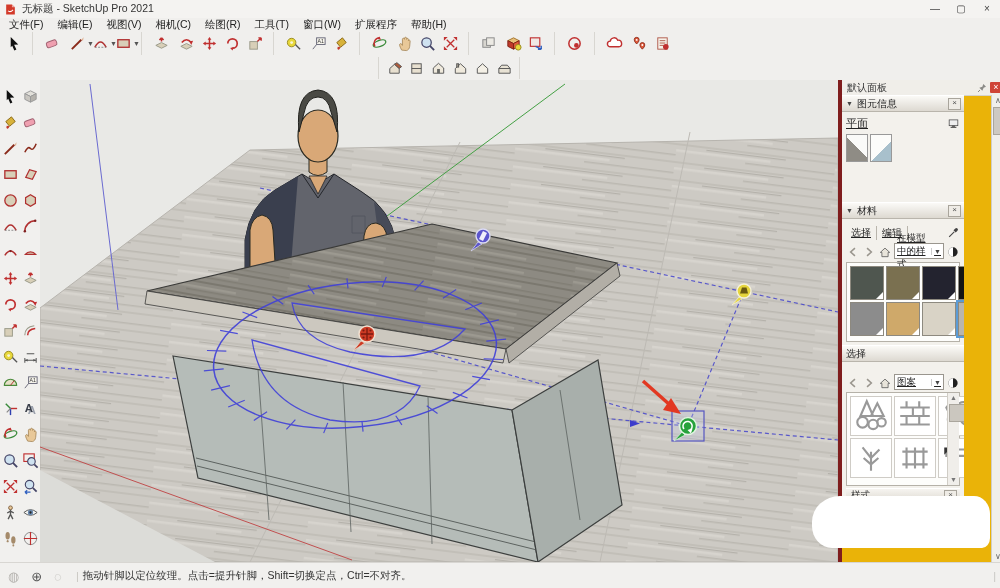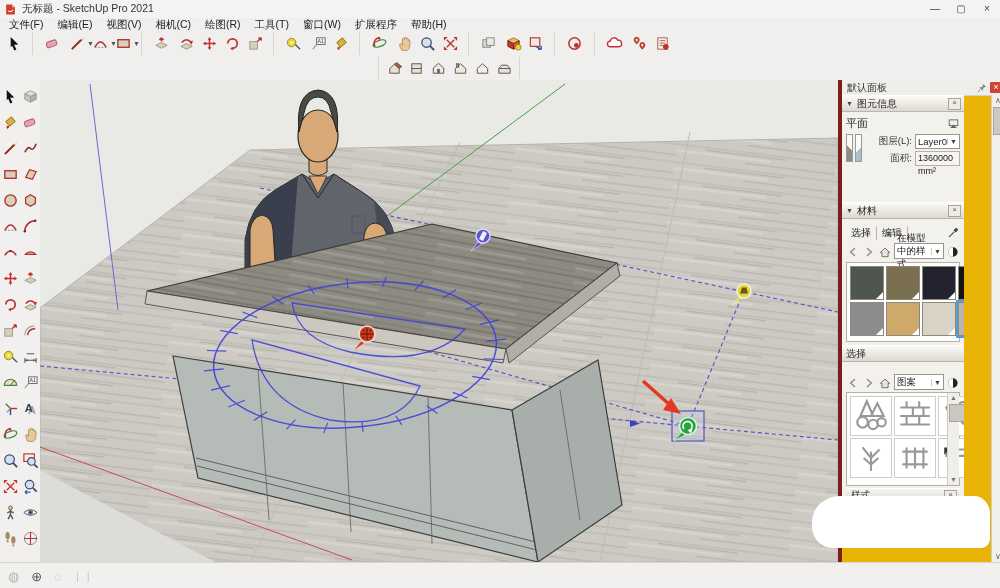--- a/index.html
+++ b/index.html
@@ -33,21 +33,21 @@
   .tray{position:absolute;left:838px;top:80px;width:162px;height:482px;background:#eab308;border-left:4px solid #7f1d1d;}
   .tray-header{height:15px;background:#f0eee9;border-bottom:1px solid #d5d2cb;display:flex;align-items:center;padding:0 2px 0 5px;font-size:10px;color:#333;}
   .tray-header .flex1{flex:1;}
   .tray-close{width:12px;height:11px;background:#cf4436;color:#fff;font-size:9px;line-height:10px;text-align:center;border-radius:1px;}
   .pin-ic{width:12px;height:12px;margin-right:2px;}
   .tray-body{position:absolute;left:0;top:15px;width:122px;bottom:0;overflow:hidden;}
   .sec-bar{height:15px;background:linear-gradient(#fbfaf7,#ddd9d1);border-top:1px solid #fff;border-bottom:1px solid #b9b5ac;display:flex;align-items:center;padding:0 3px 0 4px;font-size:10px;color:#222;}
   .sec-bar .tri{font-size:7px;margin-right:4px;color:#444;}
   .sec-bar .flex1{flex:1;}
   .sec-x{width:11px;height:10px;border:1px solid #a9a59c;background:#efece6;color:#555;font-size:8px;line-height:8px;text-align:center;}
-  .sec-content{background:#f3f1ec;padding:3px 4px;position:relative;}
+  .sec-content{background:#f3f1ec;padding:3px 4px;position:relative;text-decoration:underline;}
   .ent-row1{display:flex;align-items:center;height:16px;}
   .ent-type{font-size:11px;color:#222;flex:1;}
   .mini-ic{width:13px;height:13px;}
   .ent-row2{display:flex;margin-top:3px;}
   .thumb{width:20px;height:26px;border:1px solid #999;margin-right:2px;}
   .thumb.front{background:linear-gradient(45deg,#8f8c85 0 50%,#fafaf8 50%);}
   .thumb.back{background:linear-gradient(315deg,#a8c0cc 0 42%,#fcfcfa 42%);}
   .ent-fields{flex:1;padding-left:4px;}
   .f-row{display:flex;align-items:center;height:15px;margin-bottom:2px;}
   .f-label{width:44px;text-align:right;font-size:9.5px;color:#333;padding-right:3px;}
@@ -863,33 +863,20 @@
               <svg viewBox="0 0 18 18" width="100%" height="100%" style="display:block">
                 <rect x="3" y="4" width="12" height="8" fill="#eee" stroke="#444"></rect>
                 <rect x="7" y="12" width="4" height="1.5" fill="#444"></rect>
                 <rect x="5" y="13.5" width="8" height="1.5" fill="#444"></rect>
               </svg>
             </span>
         </div>
         <div class="ent-row2">
           <div class="thumb front"></div>
           <div class="thumb back"></div>
-          <div class="ent-fields">
-            <div class="f-row">
-              <span class="f-label">图层(L):</span>
-              <span class="f-select">
-                <span class="flex1">Layer0</span>
-                <span class="ddarrow">▼</span>
-              </span>
-            </div>
-            <div class="f-row">
-              <span class="f-label">面积:</span>
-              <span class="f-val">1360000 mm²</span>
-            </div>
-          </div>
         </div>
       </div>
 
       <div class="sec-bar">
         <span class="tri">▼</span>
         <span>材料</span>
         <span class="flex1"></span>
         <span class="sec-x">×</span>
       </div>
       <div class="sec-content">
@@ -1027,15 +1014,16 @@
   <div class="blob"></div>
 
   <div class="statusbar">
     <div class="st-icons">
 
     <span class="st-ic" style="color: rgb(180, 178, 174);">◍</span>
         <span class="st-ic" style="color: rgb(85, 85, 85);">⊕</span>
         <span class="st-ic" style="color: rgb(180, 178, 174);">◌</span>
       </div>
     <span class="st-sep">|</span>
+    <span class="st-hint">拖动针脚以定位纹理。点击=提升针脚，Shift=切换定点，Ctrl=不对齐。</span>
     <span class="st-sep">|</span>
   </div>
 </div>
 
 </body></html>

